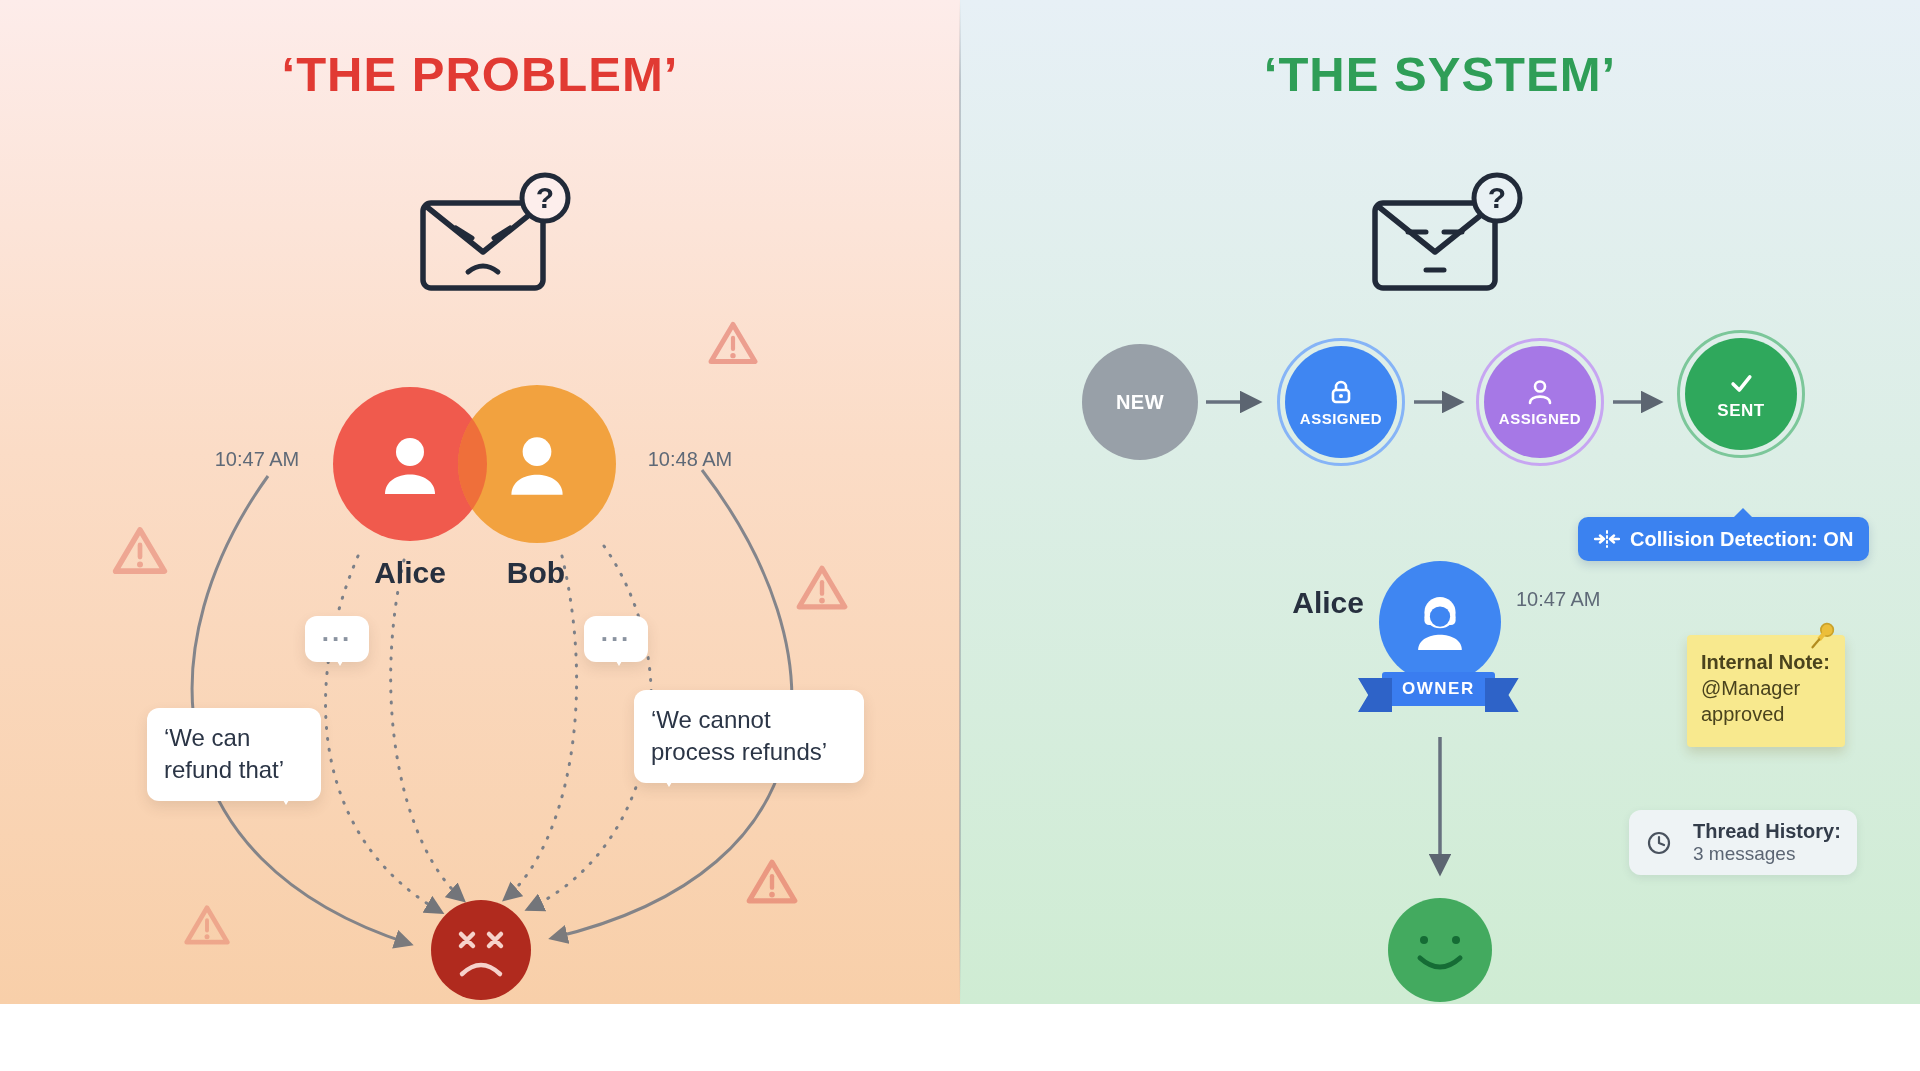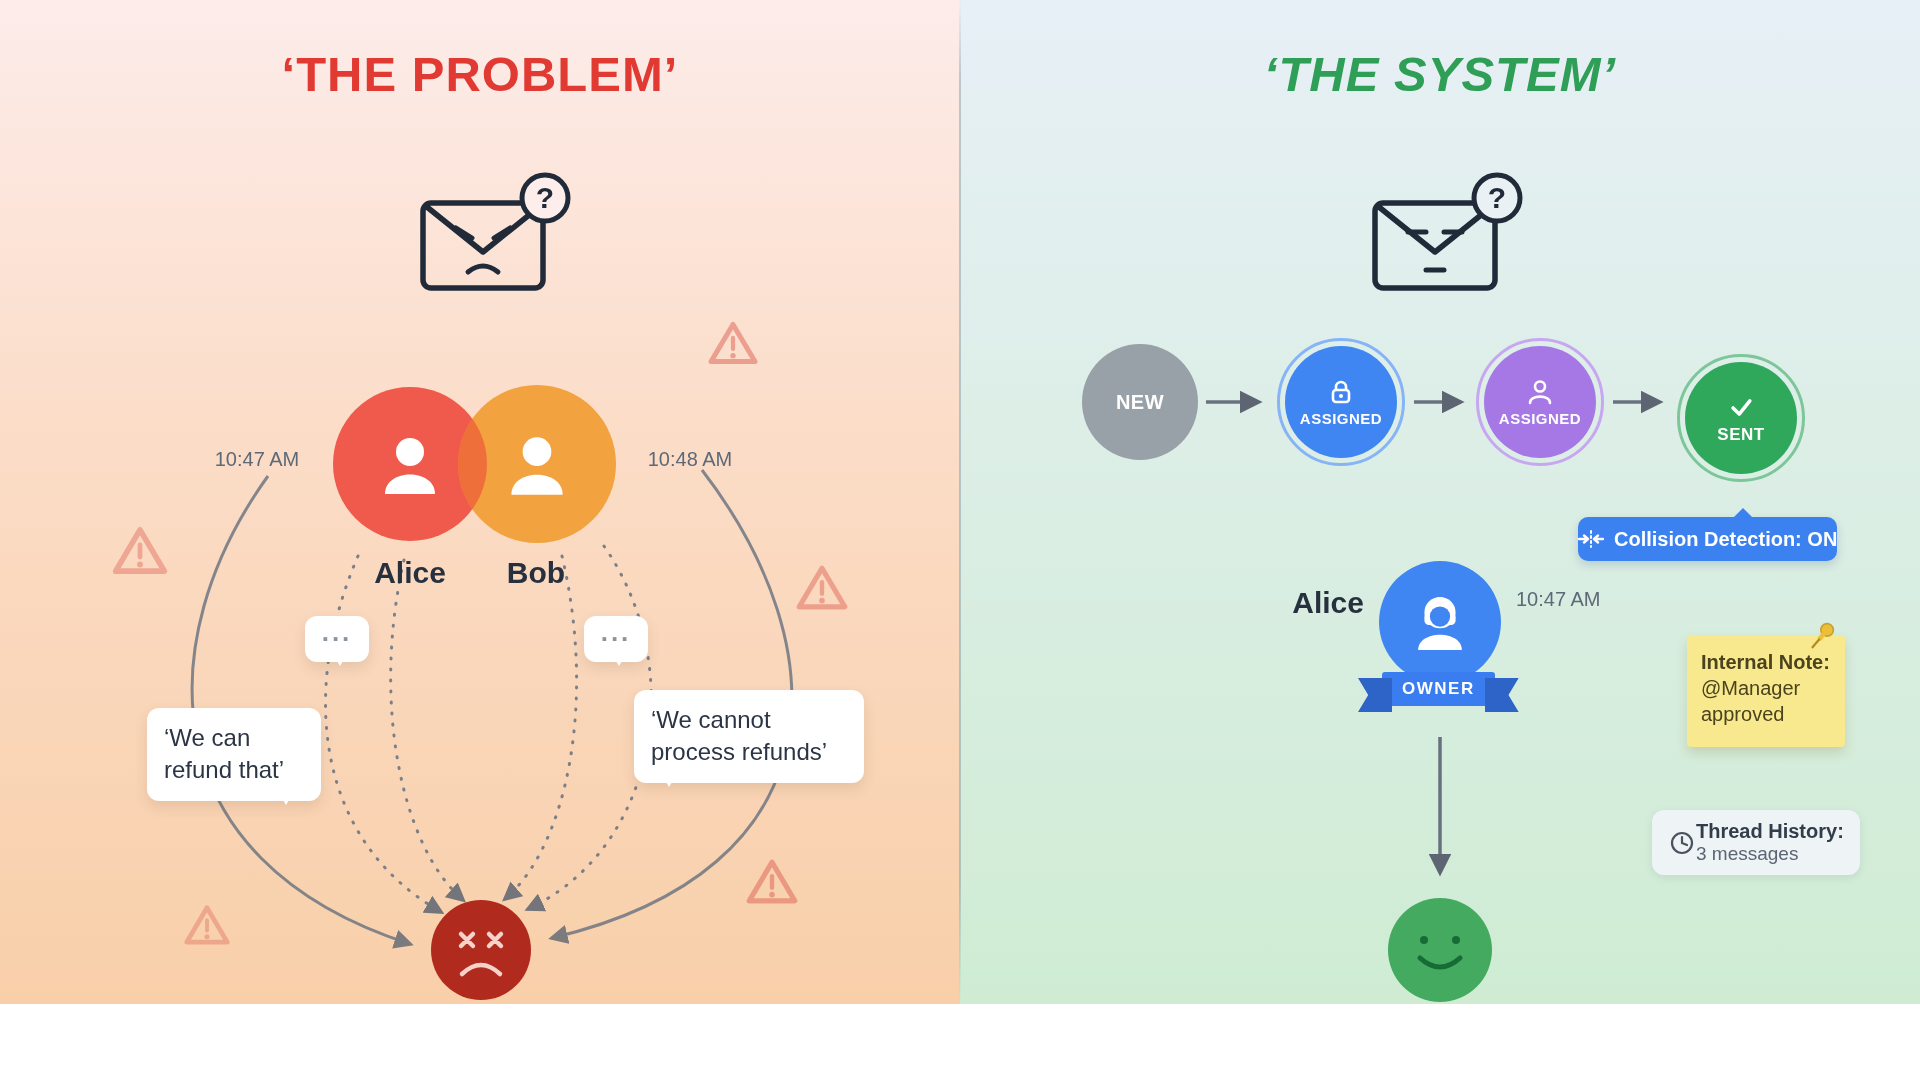--- a/index.html
+++ b/index.html
@@ -9,21 +9,21 @@
   }
   .half { position:absolute; top:0; height:100%; width:960px; }
   .half-left  { left:0;    background:linear-gradient(180deg,#fdecea 0%,#fbdcc6 45%,#f8cfa9 100%); }
   .half-right { left:960px; background:linear-gradient(180deg,#e7f0f6 0%,#dceee6 45%,#cfecd3 100%); }
   .divider { position:absolute; left:959px; top:0; width:2px; height:100%; z-index:3;
     background:linear-gradient(180deg,transparent 0%,rgba(120,128,140,.38) 8%,rgba(120,128,140,.38) 88%,transparent 100%); }
 
   .panel-title { position:absolute; top:46px; left:0; width:100%; text-align:center;
     font-size:49px; font-weight:bold; letter-spacing:1px; z-index:5; }
   .title-problem { color:#e13a33; }
-  .title-system  { color:#2f9e57;font-style:italic; }
+  .title-system  { color:#2f9e57; }
   .envelope { position:absolute; z-index:4; }
   .warn { position:absolute; z-index:1; }
   .arrows { position:absolute; inset:0; z-index:2; pointer-events:none; }
   .arrows .dash  { stroke-width:3; stroke-dasharray:1 10; stroke-linecap:round; opacity:.85; }
   .arrows .solid { stroke-width:3; opacity:.8; }
   .arrows .wf    { stroke-width:3.5; }
 
   .timestamp { position:absolute; font-size:20px; color:#5e6977; z-index:5; text-align:center; }
   .agent-name { position:absolute; font-size:30px; font-weight:600; color:#27303f; z-index:5; text-align:center; }
 
@@ -51,46 +51,46 @@
   .stage { position:absolute; z-index:4; border-radius:50%; }
   .stage-ring { padding:5px; border:3px solid; }
   .stage-core { width:100%; height:100%; border-radius:50%; display:flex; flex-direction:column;
     align-items:center; justify-content:center; gap:3px; color:#fff; font-weight:bold; letter-spacing:.5px; }
   .stage-new      { left:122px; top:344px; width:116px; height:116px; background:#98a0a8;
     display:flex; align-items:center; justify-content:center; color:#fff; font-weight:bold; font-size:20px; letter-spacing:.5px;}
   .stage-claimed  { left:317px; top:338px; width:128px; height:128px; border-color:#86b4f7; }
   .stage-claimed  .stage-core { background:#3f86f2; font-size:15px; }
   .stage-assigned { left:516px; top:338px; width:128px; height:128px; border-color:#c7a6f2; }
   .stage-assigned .stage-core { background:#a678e6; font-size:15px; }
-  .stage-sent     { left:717px; top:354px; width:128px; height:128px; border-color:#7cc79a; }
+  .stage-sent     { left:717px; top:330px; width:128px; height:128px; border-color:#7cc79a; }
   .stage-sent     .stage-core { background:#2fa85c; font-size:17px; }
   .stage-ring { box-sizing:border-box; }
 
   .collision-pill { position:absolute; left:618px; top:517px; display:flex; align-items:center; gap:10px;
-    background:#3b82f0; color:#fff; font-size:20px; font-weight:600; padding:9px 0; border-radius:10px;
+    background:#3b82f0; color:#fff; font-size:20px; font-weight:600; padding:9px 16px; border-radius:10px;
     z-index:6; box-shadow:0 4px 10px rgba(30,60,120,.18); }
   .collision-pill::before { content:""; position:absolute; top:-9px; left:155px;
     border-left:10px solid transparent; border-right:10px solid transparent; border-bottom:10px solid #3b82f0; }
 
   .avatar-owner { left:419px; top:561px; width:122px; height:122px; background:#3f86f2; }
 
   .ribbon { position:absolute; left:422px; top:672px; z-index:6; background:#3a7df0; color:#fff;
     font-weight:bold; font-size:17px; letter-spacing:1.5px; padding:7px 20px; border-radius:3px; }
   .ribbon::before,.ribbon::after { content:""; position:absolute; top:6px; width:34px; height:100%;
     background:#2e63c8; z-index:-1; }
   .ribbon::before { left:-24px; clip-path:polygon(0 0,100% 0,100% 100%,0 100%,30% 50%); }
   .ribbon::after  { right:-24px; clip-path:polygon(0 0,100% 0,70% 50%,100% 100%,0 100%); }
 
   .sticky-note { position:absolute; left:727px; top:635px; width:158px; min-height:112px; box-sizing:border-box;
     background:#f8e98e; border-radius:4px; padding:14px; z-index:6; font-size:20px; color:#4a431d;
     line-height:1.3; box-shadow:0 6px 12px rgba(120,100,30,.2); }
   .note-title { font-weight:bold; }
   .note-pin { position:absolute; right:6px; top:-16px; }
 
-  .thread-pill { position:absolute; left:692px; top:810px; display:flex; align-items:center; gap:0;
+  .thread-pill { position:absolute; left:669px; top:810px; display:flex; align-items:center; gap:20px;
     background:rgba(240,243,247,.92); border-radius:12px; padding:10px 16px; z-index:6;
     box-shadow:0 3px 8px rgba(60,70,90,.1); }
   .thread-title { font-weight:bold; font-size:20px; color:#333c4a; }
   .thread-body { font-size:19px; color:#5b6573; }
 </style>
 </head>
 <body>
 
 <div class="canvas">
 

